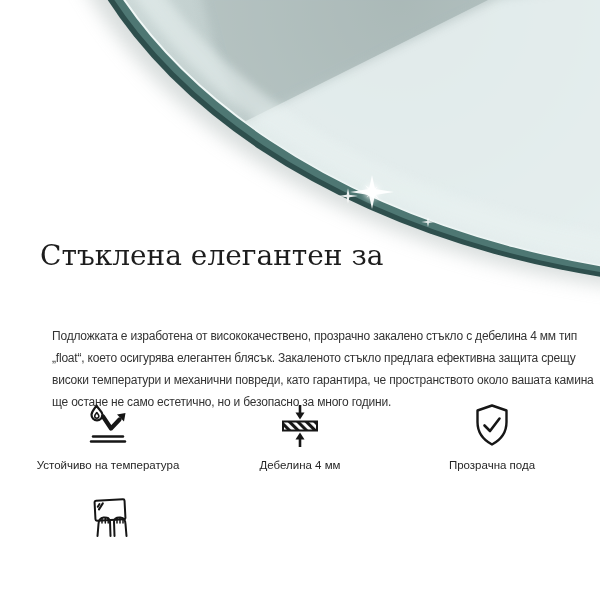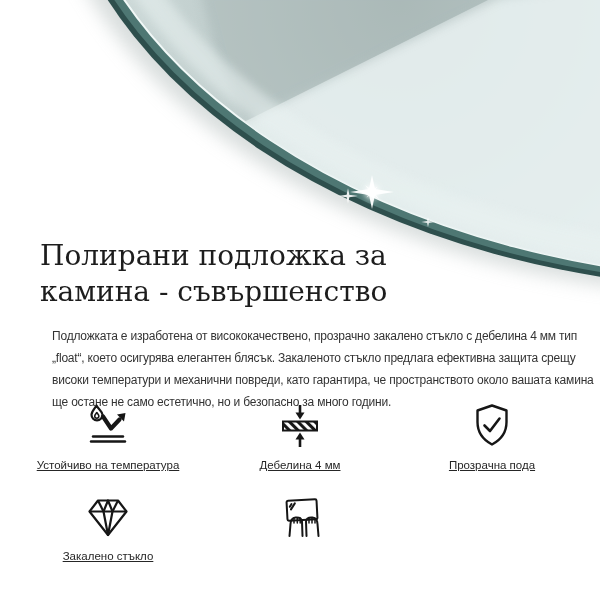--- a/index.html
+++ b/index.html
@@ -26,21 +26,21 @@
     position:absolute;left:12px;top:402px;width:576px;
     display:grid;grid-template-columns:repeat(3,1fr);
     row-gap:20px;
   }
   .feature{
     display:flex;flex-direction:column;align-items:center;
   }
   .feature .ic{width:48px;height:48px;display:block;}
   .feature .cap{
     margin-top:8px;font-size:11.5px;line-height:15px;color:#262626;
-    text-align:center;white-space:nowrap;text-decoration:underline;
+    text-align:center;white-space:nowrap;
   }
 </style>
 </head>
 <body>
 
 <div class="hero">
   <svg width="600" height="312" viewBox="0 0 600 312">
     <defs>
       <radialGradient id="gSurf" gradientUnits="userSpaceOnUse" cx="400" cy="0" r="430">
         <stop offset="0" stop-color="#adbbba"></stop>
@@ -85,22 +85,21 @@
     <g transform="translate(348,196) scale(0.45)">
       <path d="M0,-17 L3,-3 L22,0 L3,3 L0,17 L-3,3 L-22,0 L-3,-3 Z" fill="#ffffff" opacity="0.9"></path>
     </g>
     <g transform="translate(428,222) scale(0.3)">
       <path d="M0,-17 L3,-3 L22,0 L3,3 L0,17 L-3,3 L-22,0 L-3,-3 Z" fill="#ffffff" opacity="0.85"></path>
     </g>
   </svg>
 </div>
 
 <h1 class="heading">
-  <span>Полирани подложка за</span>
-  <span>камина - съвършенство</span>
+  <span>Стъклена елегантен за</span>
 </h1>
 
 <p class="descr">Подложката е изработена от висококачествено, прозрачно закалено стъкло с дебелина 4 мм тип „float“, което осигурява елегантен блясък. Закаленото стъкло предлага ефективна защита срещу високи температури и механични повреди, като гарантира, че пространството около вашата камина ще остане не само естетично, но и безопасно за много години.</p>
 
 <div class="features">
 
   <div class="feature">
     <svg class="ic" viewBox="0 0 48 48">
       <g fill="none" stroke="#161616" stroke-width="2.2" stroke-linecap="round" stroke-linejoin="round">
         <path d="M12.5 3.5 C10.5 7 7.5 9.6 7.5 12.8 a5.5 5.5 0 0 0 11 0 C18.5 9.6 14.5 7.5 12.5 3.5 Z"></path>
@@ -134,31 +133,20 @@
   <div class="feature">
     <svg class="ic" viewBox="0 0 48 48">
       <g fill="none" stroke="#161616" stroke-linecap="round" stroke-linejoin="round">
         <path d="M24 3.5 L38.5 8.5 V20 C38.5 30.5 32.5 38 24 42.5 C15.5 38 9.5 30.5 9.5 20 V8.5 Z" stroke-width="2.4"></path>
         <path d="M16.5 23.5 L22 29 L31.5 16.5" stroke-width="2.6"></path>
       </g>
     </svg>
     <div class="cap">Прозрачна пода</div>
   </div>
 
-  <div class="feature">
-    <svg class="ic" viewBox="0 0 48 48">
-      <g fill="none" stroke="#161616" stroke-width="2.2" stroke-linejoin="round">
-        <path d="M14 7.5 H34 L42.5 18.5 L24 42 L5.5 18.5 Z"></path>
-        <path d="M5.5 18.5 H42.5"></path>
-        <path d="M14 7.5 L19.5 18.5 L24 42 L28.5 18.5 L34 7.5"></path>
-        <path d="M19.5 18.5 L24 7.5 L28.5 18.5"></path>
-      </g>
-    </svg>
-    <div class="cap">Закалено стъкло</div>
-  </div>
 
 
   <div class="feature">
     <svg class="ic" viewBox="0 0 48 48">
       <g fill="none" stroke="#161616" stroke-width="2" stroke-linecap="round" stroke-linejoin="round">
         <rect x="11" y="7" width="30" height="20" rx="1.5" transform="rotate(-3 26 17)"></rect>
         <path d="M15.5 11 L13.8 13.8"></path>
         <path d="M18.8 10.4 L15 16.4"></path>
         <path d="M13.5 43 L14.5 31 Q14.8 25 19.5 24.5 Q25.5 24 26 28.5 L26.5 43"></path>
         <path d="M18 25.2 V30 M21.3 24.8 V30 M24.2 25 V30" stroke-width="1.5"></path>

